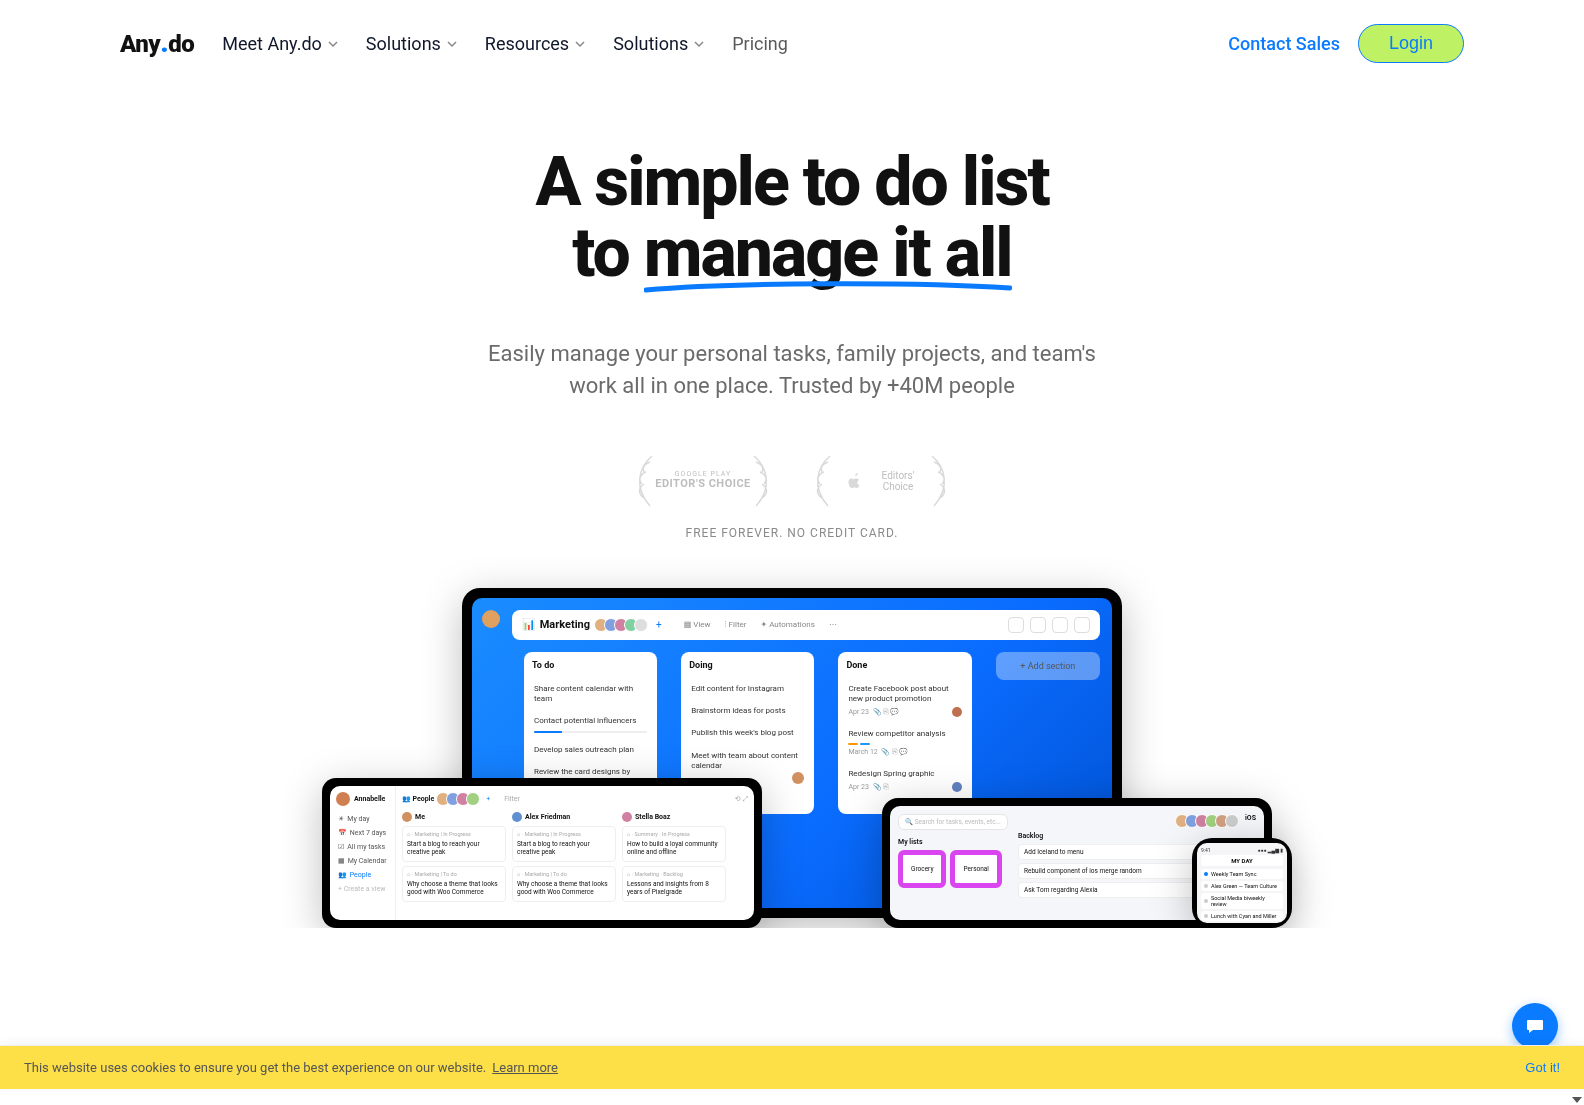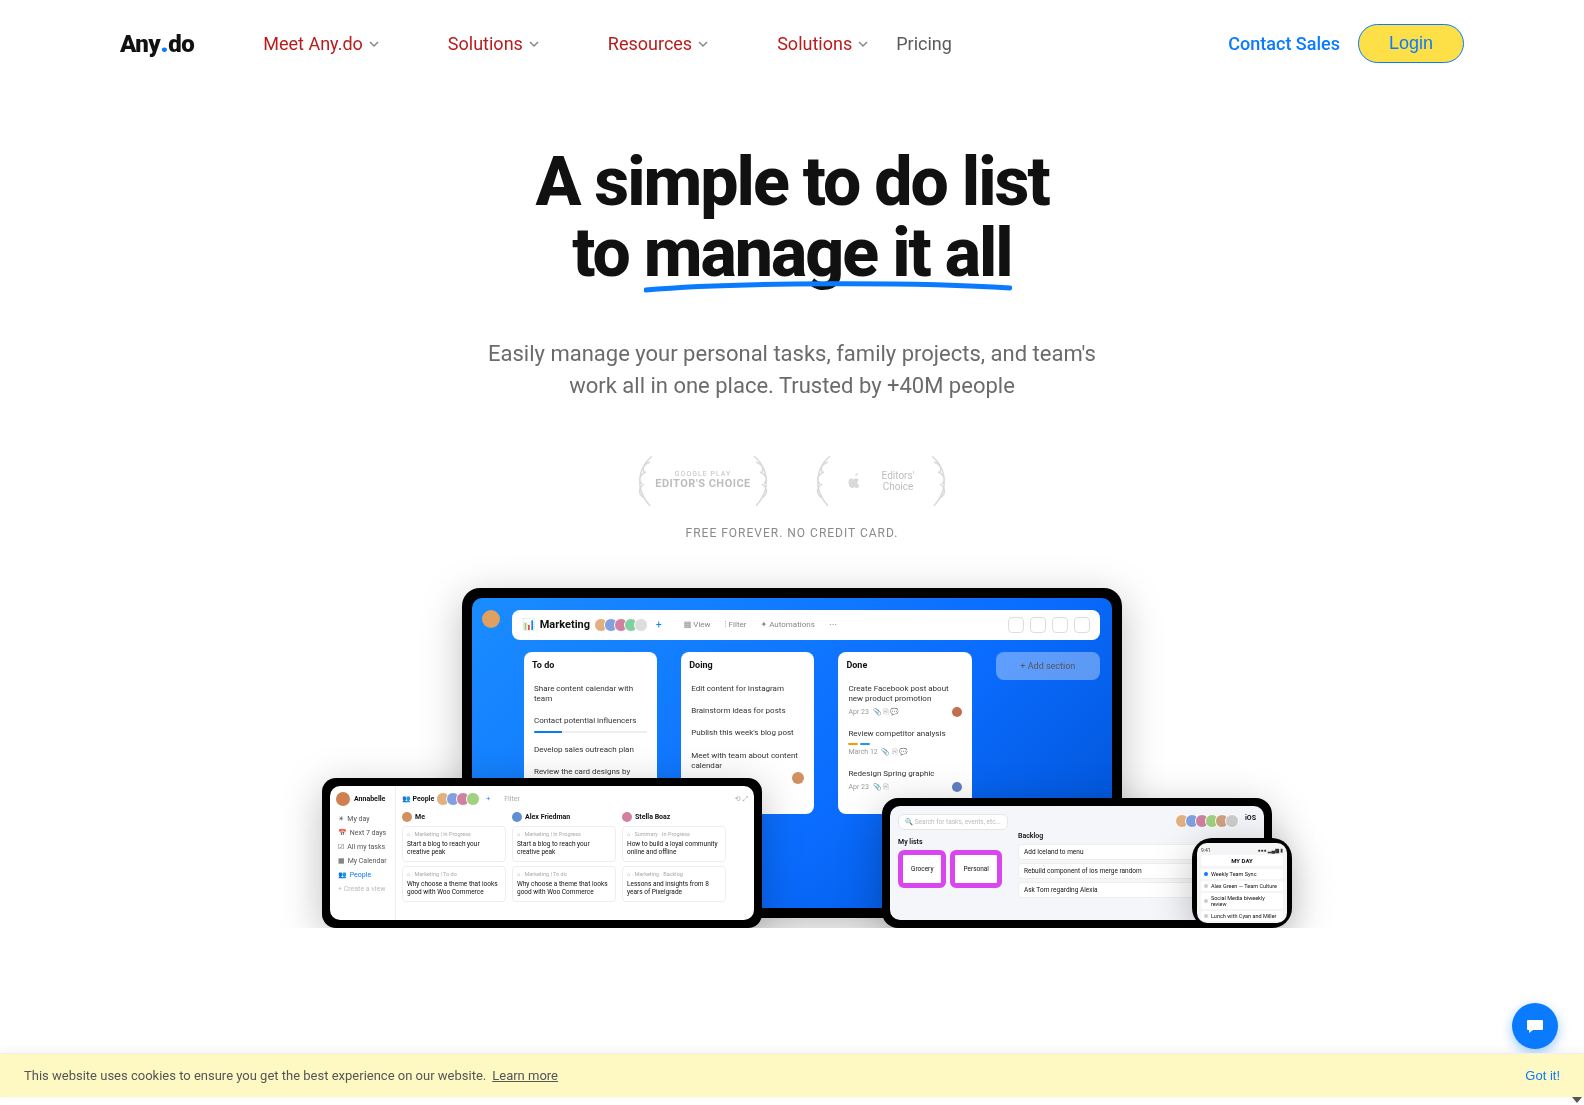--- a/index.html
+++ b/index.html
@@ -3,26 +3,26 @@
 <meta charset="utf-8">
 <style>
 * { margin: 0; padding: 0; box-sizing: border-box; }
 body { font-family: -apple-system, BlinkMacSystemFont, 'Segoe UI', Roboto, Helvetica, Arial, sans-serif; background: #fff; color: #111; overflow-x: hidden; }
 
 
 .header { display: flex; align-items: center; padding: 24px 120px; gap: 20px; }
 .logo { font-weight: 900; font-size: 24px; letter-spacing: -0.5px; display: flex; align-items: baseline; }
 .logo .dot { color: #0a7bff; font-size: 28px; line-height: 0; }
 .nav { display: flex; gap: 28px; margin-left: 8px; }
-.nav-item { display: flex; align-items: center; gap: 6px; color: #b91c1c; font-size: 18px; cursor: pointer; margin-left: 41px; }
+.nav-item { display: flex; align-items: center; gap: 6px; color: #0f172a; font-size: 18px; cursor: pointer; }
 .nav-item .chev { width: 10px; height: 10px; }
 .nav-plain { color: #5a5a5a; font-size: 18px; cursor: pointer; }
 .header-right { margin-left: auto; display: flex; align-items: center; gap: 18px; }
 .contact-sales { color: #0a7bff; font-size: 18px; font-weight: 500; cursor: pointer; }
-.login-btn { border: 1.5px solid #0a7bff; color: #0a7bff; background: #fde047; border-radius: 22px; padding: 8px 30px; font-size: 18px; font-weight: 500; cursor: pointer; }
+.login-btn { border: 1.5px solid #0a7bff; color: #0a7bff; background: #bef264; border-radius: 22px; padding: 8px 30px; font-size: 18px; font-weight: 500; cursor: pointer; }
 
 
 .hero { text-align: center; padding: 60px 20px 0; }
 .hero h1 { font-size: 68px; font-weight: 800; letter-spacing: -2px; line-height: 1.05; color: #111; }
 .underline-wrap { position: relative; display: inline-block; }
 .underline-svg { position: absolute; left: 0; right: 0; bottom: -4px; width: 100%; height: 14px; }
 .subhead { max-width: 640px; margin: 48px auto 0; font-size: 22px; color: #6b6b6b; line-height: 1.45; }
 
 
 .cta-row { display: flex; align-items: center; justify-content: center; gap: 48px; margin-top: 52px; }
@@ -99,21 +99,21 @@
 .phone-inner { padding: 4px; font-size: 5.5px; }
 .phone-top { display: flex; justify-content: space-between; color: #333; font-size: 5px; margin-bottom: 2px; }
 .phone-h { background: #fff; text-align: center; font-weight: 700; font-size: 6px; padding: 2px; border-radius: 3px; margin-bottom: 3px; }
 .phone-row { background: #fff; border-radius: 3px; padding: 2px 3px; margin-bottom: 2px; display: flex; gap: 3px; align-items: center; }
 .phone-row .dot { width: 4px; height: 4px; border-radius: 50%; background: #0a7bff; }
 
 
 .chat-fab { position: fixed; right: 26px; bottom: 56px; width: 46px; height: 46px; border-radius: 50%; background: #0a7bff; display: flex; align-items: center; justify-content: center; cursor: pointer; box-shadow: 0 4px 12px rgba(10,123,255,0.4); }
 
 
-.cookie-bar { position: fixed; left: 0; right: 0; bottom: 8px; background: #fef9c3; border-top: 1px solid #eee; padding: 14px 24px; display: flex; align-items: center; font-size: 13px; color: #555; box-shadow: 0 -2px 10px rgba(0,0,0,0.05); }
+.cookie-bar { position: fixed; left: 0; right: 0; bottom: 16px; background: #fde047; border-top: 1px solid #eee; padding: 14px 24px; display: flex; align-items: center; font-size: 13px; color: #555; box-shadow: 0 -2px 10px rgba(0,0,0,0.05); }
 .cookie-bar a { color: #555; text-decoration: underline; margin-left: 6px; cursor: pointer; }
 .cookie-ok { margin-left: auto; color: #0a7bff; font-weight: 500; cursor: pointer; background: none; border: none; font-size: 13px; }
 
 
 .scroll-hint { position: fixed; right: 2px; bottom: 2px; width: 0; height: 0; border-left: 5px solid transparent; border-right: 5px solid transparent; border-top: 6px solid #555; }
 </style>
 </head>
 <body>
 
 <header class="header">

